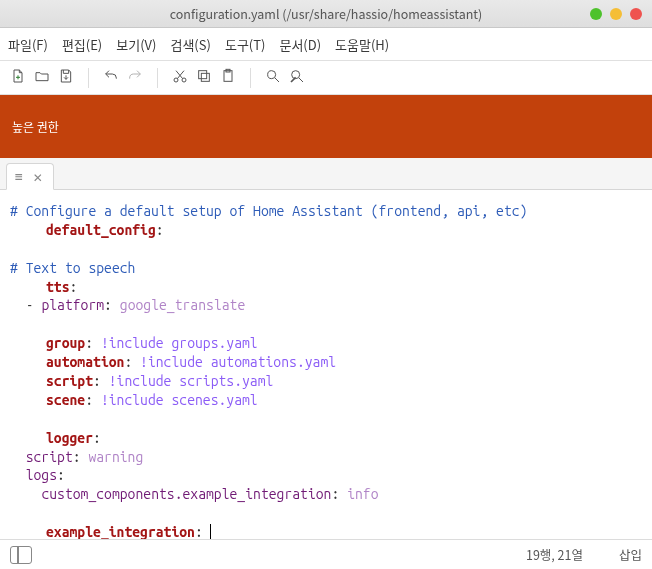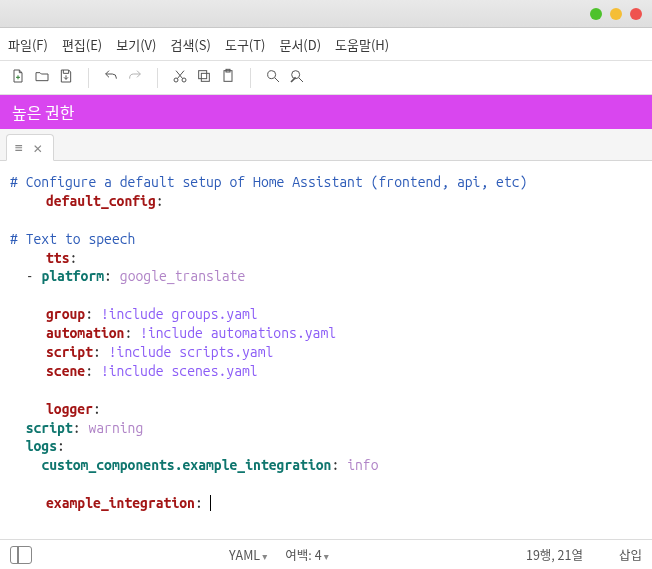--- a/index.html
+++ b/index.html
@@ -51,24 +51,24 @@
     display: flex;
     align-items: center;
     padding: 0 10px;
     gap: 10px;
     border-bottom: 1px solid #e0e0e0;
   }
   .toolbar .group { display: flex; align-items: center; gap: 8px; }
   .toolbar .sep { width: 1px; height: 20px; background: #ddd; margin: 0 4px; }
   .toolbar svg, .toolbar .ic { width: 16px; height: 16px; stroke: #555; fill: none; stroke-width: 1.5; }
   .banner {
-    background: #d946ef;
+    background: #c2410c;
     color: #fff;
-    font-size: 16px;
-    padding: 5px 12px;
+    font-size: 12px;
+    padding: 23px 12px;
     font-weight: 400;
   }
   .tabbar {
     height: 32px;
     display: flex;
     align-items: flex-end;
     border-bottom: 1px solid #d6d6d6;
     background: #f5f5f5;
   }
   .tab {
@@ -91,21 +91,21 @@
     padding: 12px 10px 10px 10px;
     font-family: "Ubuntu Mono", "DejaVu Sans Mono", monospace;
     font-size: 14px;
     line-height: 1.35;
     white-space: pre;
     overflow: auto;
     position: relative;
   }
   .tok-comment { color: #2e5cb8; }
   .tok-key     { color: #a31515; font-weight: bold; margin-left: 36px; }
-  .tok-keyname { color: #0f766e; font-weight: bold; }
+  .tok-keyname { color: #701a75; font-weight: normal; }
   .tok-include { color: #8b5cf6; }
   .tok-value   { color: #b084c7; }
   .caret { border-right: 1px solid #000; margin-left: -1px; }
   .statusbar {
     height: 30px;
     border-top: 1px solid #dcdcdc;
     display: flex;
     align-items: center;
     padding: 0 10px;
     font-size: 12.5px;
@@ -120,20 +120,21 @@
   }
   .panel-icon::after {
     content: ""; position: absolute; left: 6px; top: 0; bottom: 0; width: 1.5px; background: #888;
   }
   .dd::after { content: " ▾"; color: #888; font-size: 10px; }
 </style>
 </head>
 <body>
 
 <div class="titlebar">
+  <span>configuration.yaml (/usr/share/hassio/homeassistant)</span>
   <div class="traffic">
     <div class="dot dot-min"></div>
     <div class="dot dot-max"></div>
     <div class="dot dot-close"></div>
   </div>
 </div>
 
 <div class="menubar">
   <span>파일(F)</span>
   <span>편집(E)</span>
@@ -228,21 +229,17 @@
   <span class="tok-keyname">script</span>: <span class="tok-value">warning</span>
   <span class="tok-keyname">logs</span>:
     <span class="tok-keyname">custom_components.example_integration</span>: <span class="tok-value">info</span>
 
 <span class="tok-key">example_integration</span>:<span class="caret">&nbsp;</span></div>
 
 <div class="statusbar">
   <div class="left">
     <span class="panel-icon"></span>
   </div>
-  <div class="center">
-    <span class="dd">YAML</span>
-    <span class="dd">여백: 4</span>
-  </div>
   <div class="right">
     <span>19행, 21열</span>
     <span>삽입</span>
   </div>
 </div>
 
 </body></html>

